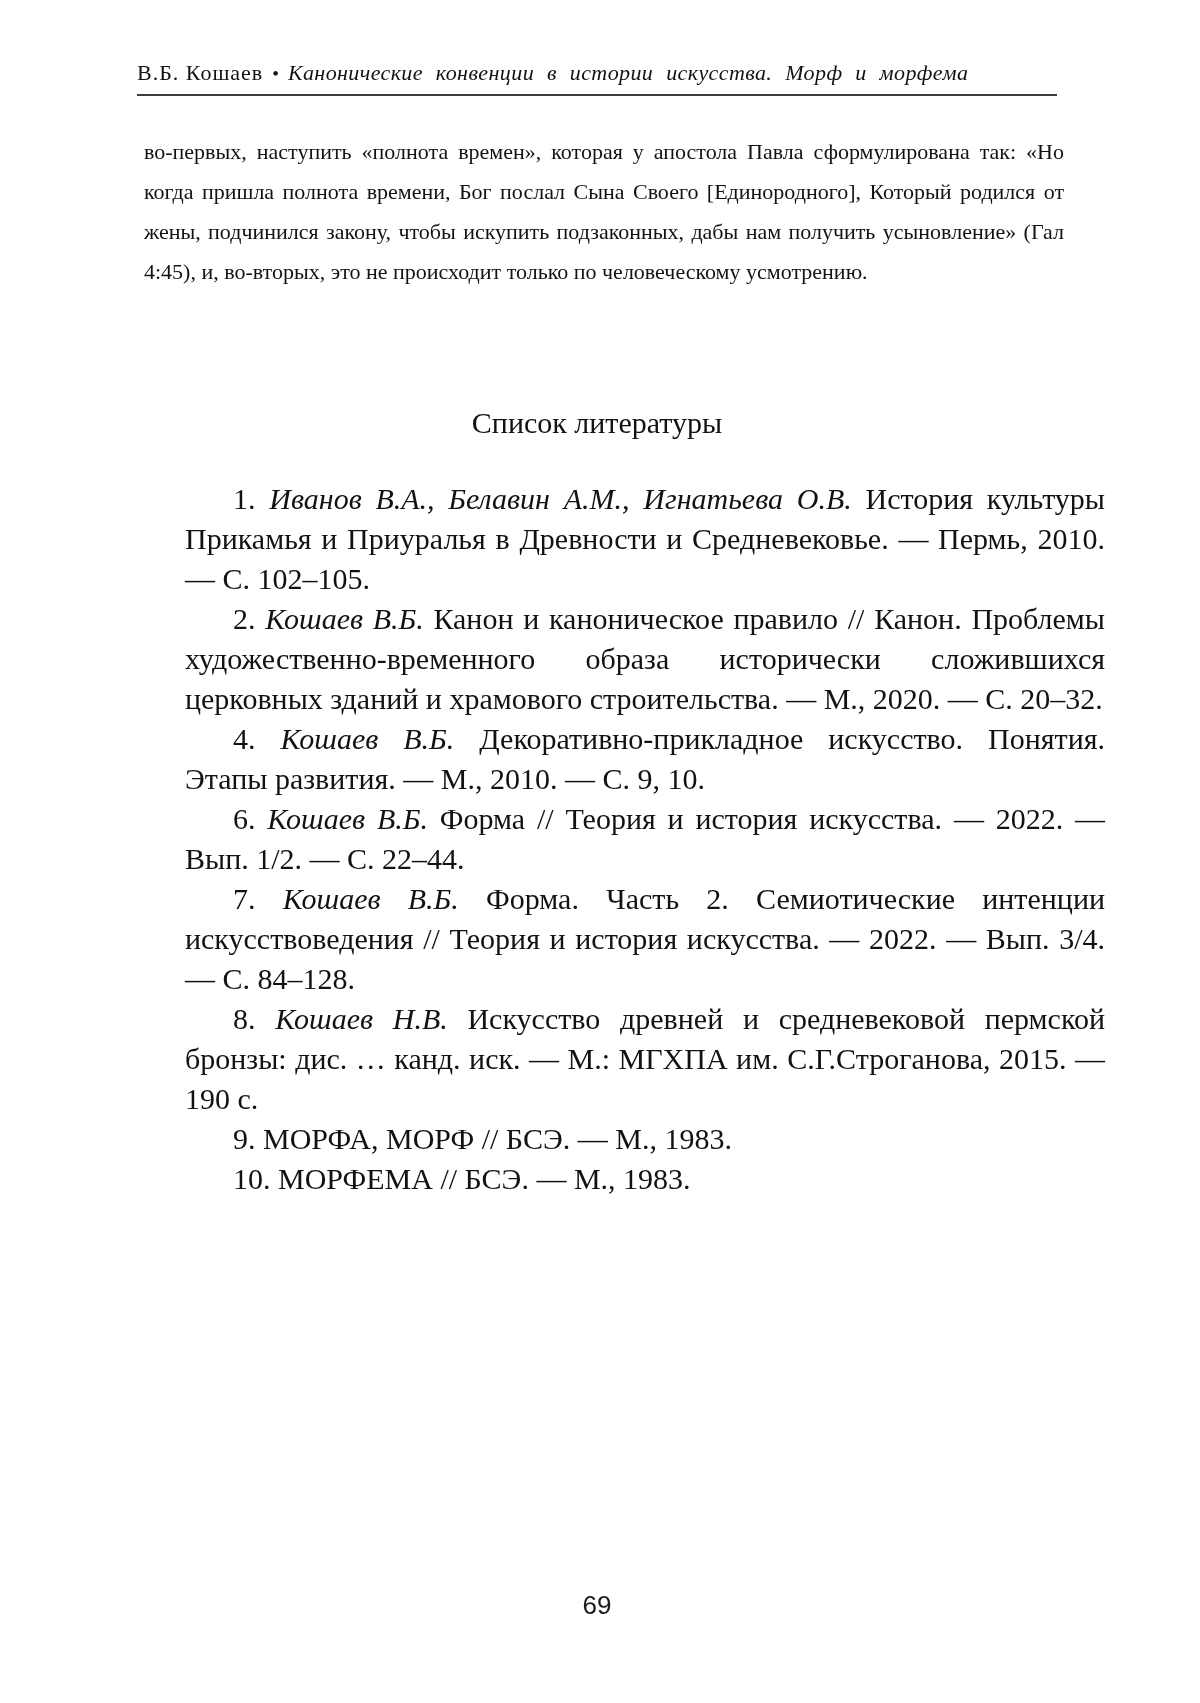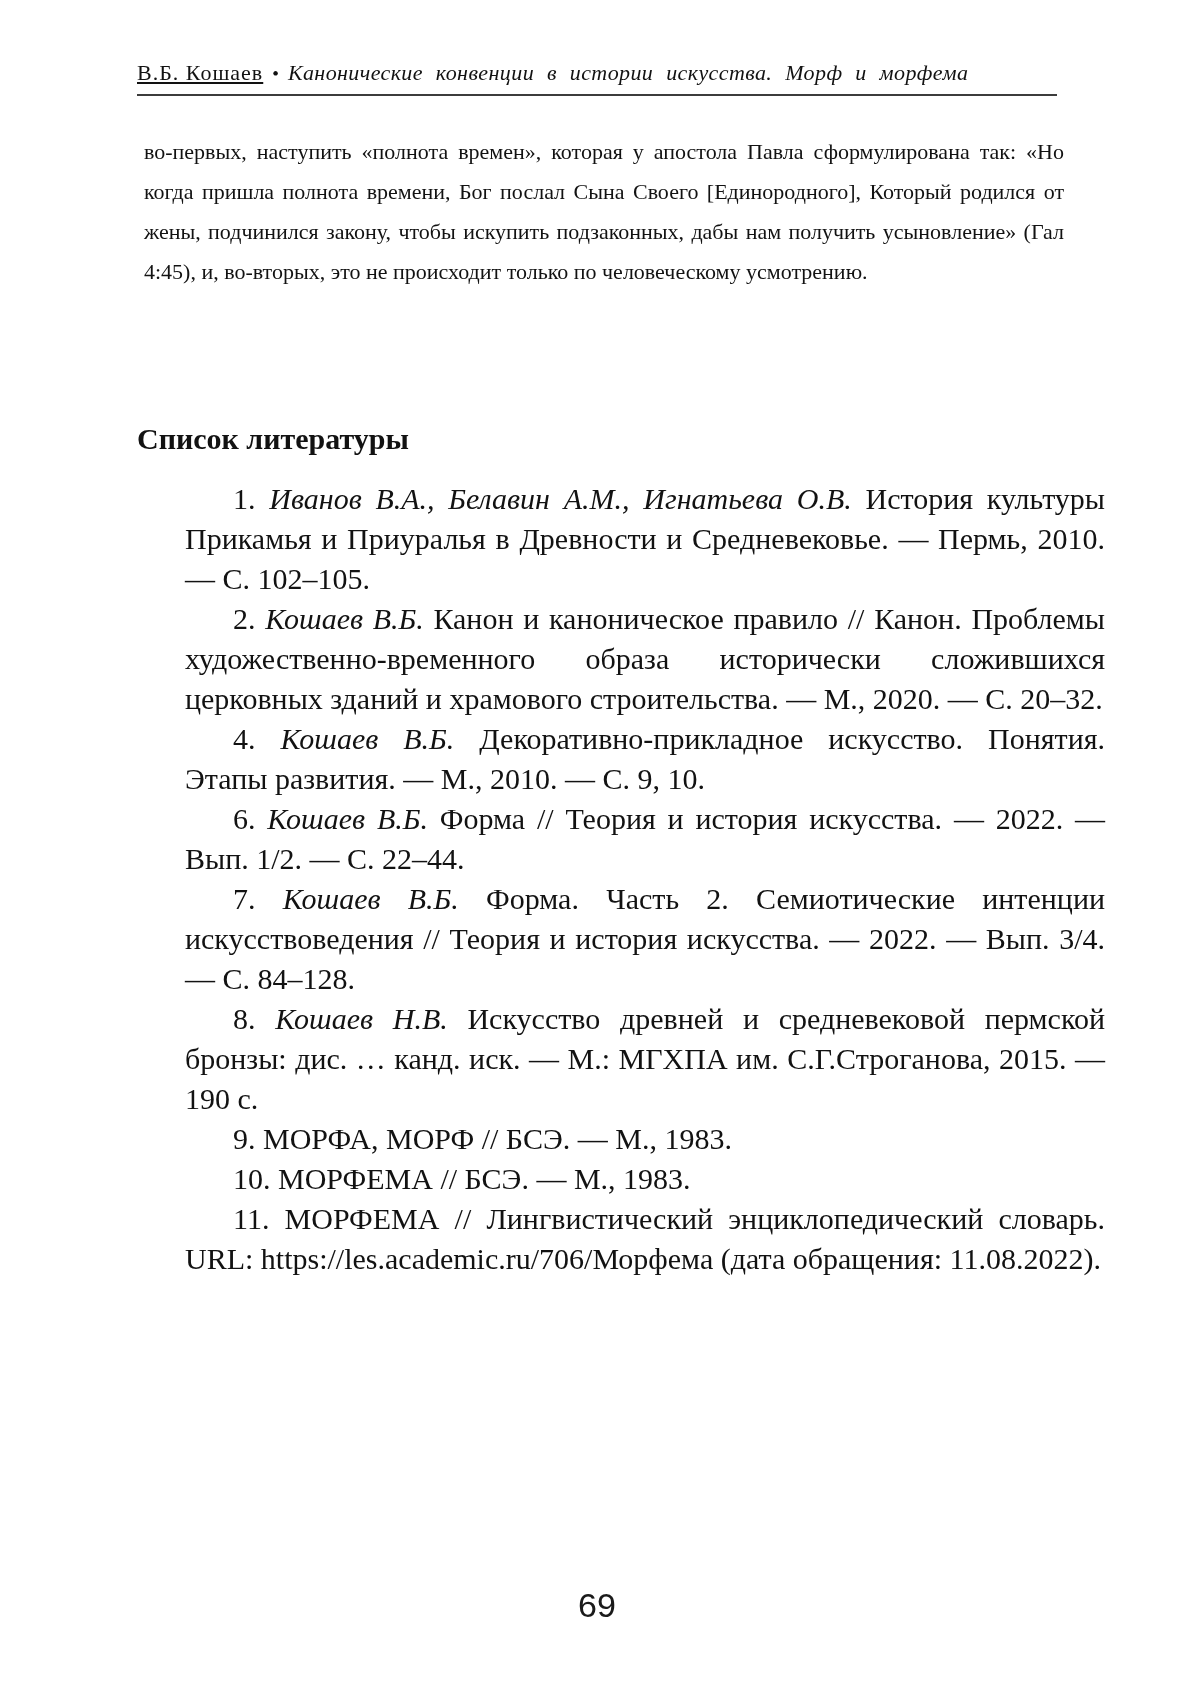--- a/index.html
+++ b/index.html
@@ -13,61 +13,60 @@
     overflow: hidden;
   }
   .abs { position: absolute; }
 
   
   #running-head {
     top: 60px; left: 137px; width: 920px;
     font-size: 22px; line-height: 26px;
     white-space: nowrap;
   }
-  #running-head .author { letter-spacing: 1px; text-decoration: underline; }
+  #running-head .author { letter-spacing: 1px; }
   #running-head .bullet { margin: 0 9px; font-size: 19px; }
   #running-head .title  { font-style: italic; word-spacing: 7px; letter-spacing: 0.4px; }
   #head-rule {
     top: 94px; left: 137px; width: 920px; height: 2px;
     background: #3c3c3c;
   }
 
   
   #body-paragraph {
     top: 132px; left: 144px; width: 920px;
     font-size: 22px; line-height: 40px;
     text-align: justify;
   }
 
   
   #section-heading {
-    top: 419px; left: 137px; width: 920px;
+    top: 403px; left: 137px; width: 920px;
     font-size: 30px; line-height: 40px;
-    text-align: left;
-    font-weight: bold;
+    text-align: center;
   }
 
   
   #references {
     top: 479px; left: 137px; width: 920px;
     font-size: 30px; line-height: 40px; margin-left: 48px;
   }
   #references p.ref {
     margin: 0;
     text-indent: 48px;
     text-align: justify;
   }
   #references .ref-authors { font-style: italic; }
 
   
   #page-number {
     top: 1590px; left: 137px; width: 920px;
     text-align: center;
     font-family: "Liberation Sans", sans-serif;
-    font-size: 34px; line-height: 30px;
+    font-size: 26px; line-height: 30px;
     color: #1a1a1a;
   }
 </style>
 </head>
 <body>
 
 <div id="running-head" class="abs"><span class="author">В.Б. Кошаев</span><span class="bullet">•</span><span class="title">Канонические конвенции в истории искусства. Морф и морфема</span></div>
 
 <div id="head-rule" class="abs"></div>
 
@@ -77,16 +76,15 @@
 
 <div id="references" class="abs">
   <p class="ref"><span class="ref-num">1.</span> <span class="ref-authors">Иванов В.А., Белавин А.М., Игнатьева О.В.</span> <span class="ref-text">История культуры Прикамья и Приуралья в Древности и Средневековье. — Пермь, 2010. — С. 102–105.</span></p>
   <p class="ref"><span class="ref-num">2.</span> <span class="ref-authors">Кошаев В.Б.</span> <span class="ref-text">Канон и каноническое правило // Канон. Проблемы художественно-временного образа исторически сложившихся церковных зданий и храмового строительства. — М., 2020. — С. 20–32.</span></p>
   <p class="ref"><span class="ref-num">4.</span> <span class="ref-authors">Кошаев В.Б.</span> <span class="ref-text">Декоративно-прикладное искусство. Понятия. Этапы развития. — М., 2010. — С. 9, 10.</span></p>
   <p class="ref"><span class="ref-num">6.</span> <span class="ref-authors">Кошаев В.Б.</span> <span class="ref-text">Форма // Теория и история искусства. — 2022. — Вып. 1/2. — С. 22–44.</span></p>
   <p class="ref"><span class="ref-num">7.</span> <span class="ref-authors">Кошаев В.Б.</span> <span class="ref-text">Форма. Часть 2. Семиотические интенции искусствоведения // Теория и история искусства. — 2022. — Вып. 3/4. — С. 84–128.</span></p>
   <p class="ref"><span class="ref-num">8.</span> <span class="ref-authors">Кошаев Н.В.</span> <span class="ref-text">Искусство древней и средневековой пермской бронзы: дис. … канд. иск. — М.: МГХПА им. С.Г.Строганова, 2015. — 190 с.</span></p>
   <p class="ref"><span class="ref-num">9.</span> <span class="ref-authors"></span> <span class="ref-text">МОРФА, МОРФ // БСЭ. — М., 1983.</span></p>
   <p class="ref"><span class="ref-num">10.</span> <span class="ref-authors"></span> <span class="ref-text">МОРФЕМА // БСЭ. — М., 1983.</span></p>
-  <p class="ref"><span class="ref-num">11.</span> <span class="ref-authors"></span> <span class="ref-text">МОРФЕМА // Лингвистический энциклопедический словарь. URL: https://les.academic.ru/706/Морфема (дата обращения: 11.08.2022).</span></p>
 </div>
 
 <div id="page-number" class="abs">69</div>
 
 </body></html>

